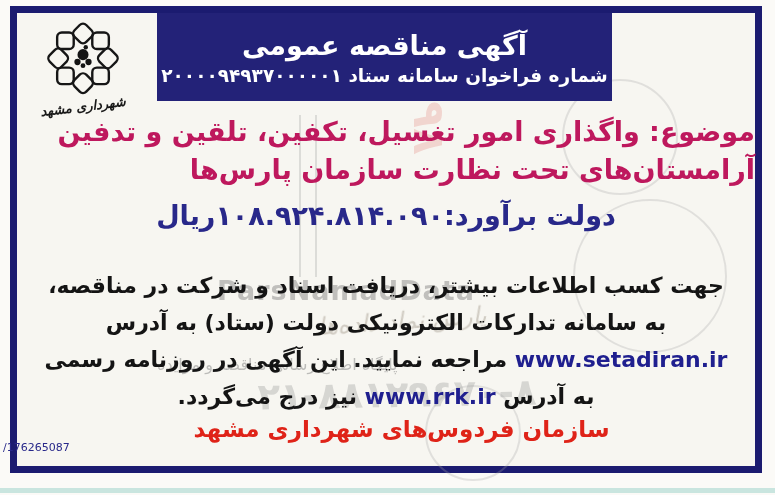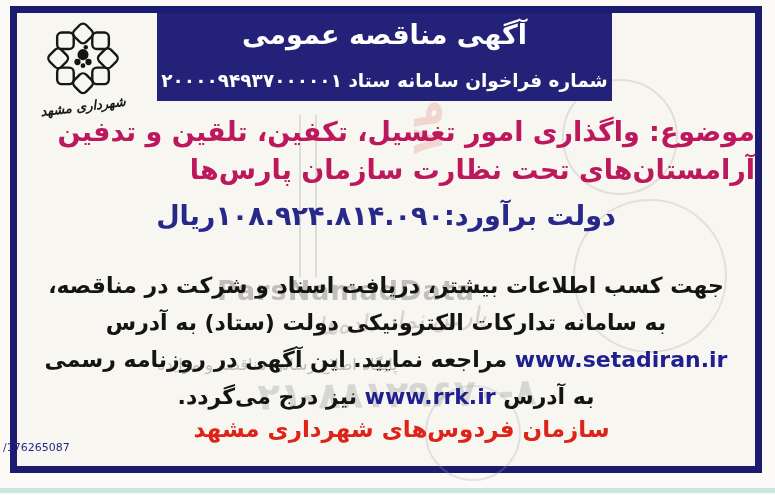--- a/index.html
+++ b/index.html
@@ -30,22 +30,22 @@
   .wm-c3{left:408px;top:372px;width:92px;height:92px;}
   .wm-vlines{left:282px;top:102px;width:14px;height:162px;
     border-left:2px solid rgba(160,160,160,.30);border-right:2px solid rgba(160,160,160,.30);}
   .wm-red{left:372px;top:76px;font-size:44px;font-weight:bold;color:rgba(225,95,85,.22);
     transform:rotate(90deg);}
   
   .band{
     position:absolute;left:140px;top:0;width:455px;height:88px;z-index:2;
     background:#232278;color:#ffffff;text-align:center;
   }
-  .band-title{margin-top:6px;font-size:27px;font-weight:bold;}
-  .band-num{margin-top:20px;font-size:18.5px;font-weight:bold;letter-spacing:.5px;}
+  .band-title{margin-top:17px;font-size:27px;font-weight:bold;}
+  .band-num{margin-top:4px;font-size:18.5px;font-weight:bold;letter-spacing:.5px;}
   
   .logo{position:absolute;right:auto;left:auto;z-index:2;left:10px;top:6px;width:112px;height:112px;
     direction:ltr;text-align:center;}
   .logo svg{display:block;margin:0 auto;}
   .logo-caption{font-size:13px;font-weight:bold;font-style:italic;color:#181818;
     transform:rotate(-7deg);margin-top:-6px;}
   
   .center-block{position:absolute;left:0;right:0;text-align:center;z-index:2;}
   .subject{top:100px;font-size:27px;line-height:38px;font-weight:bold;color:#be185d;text-align:right;}
   .amount{top:187px;font-size:27px;font-weight:bold;color:#28288a;}

